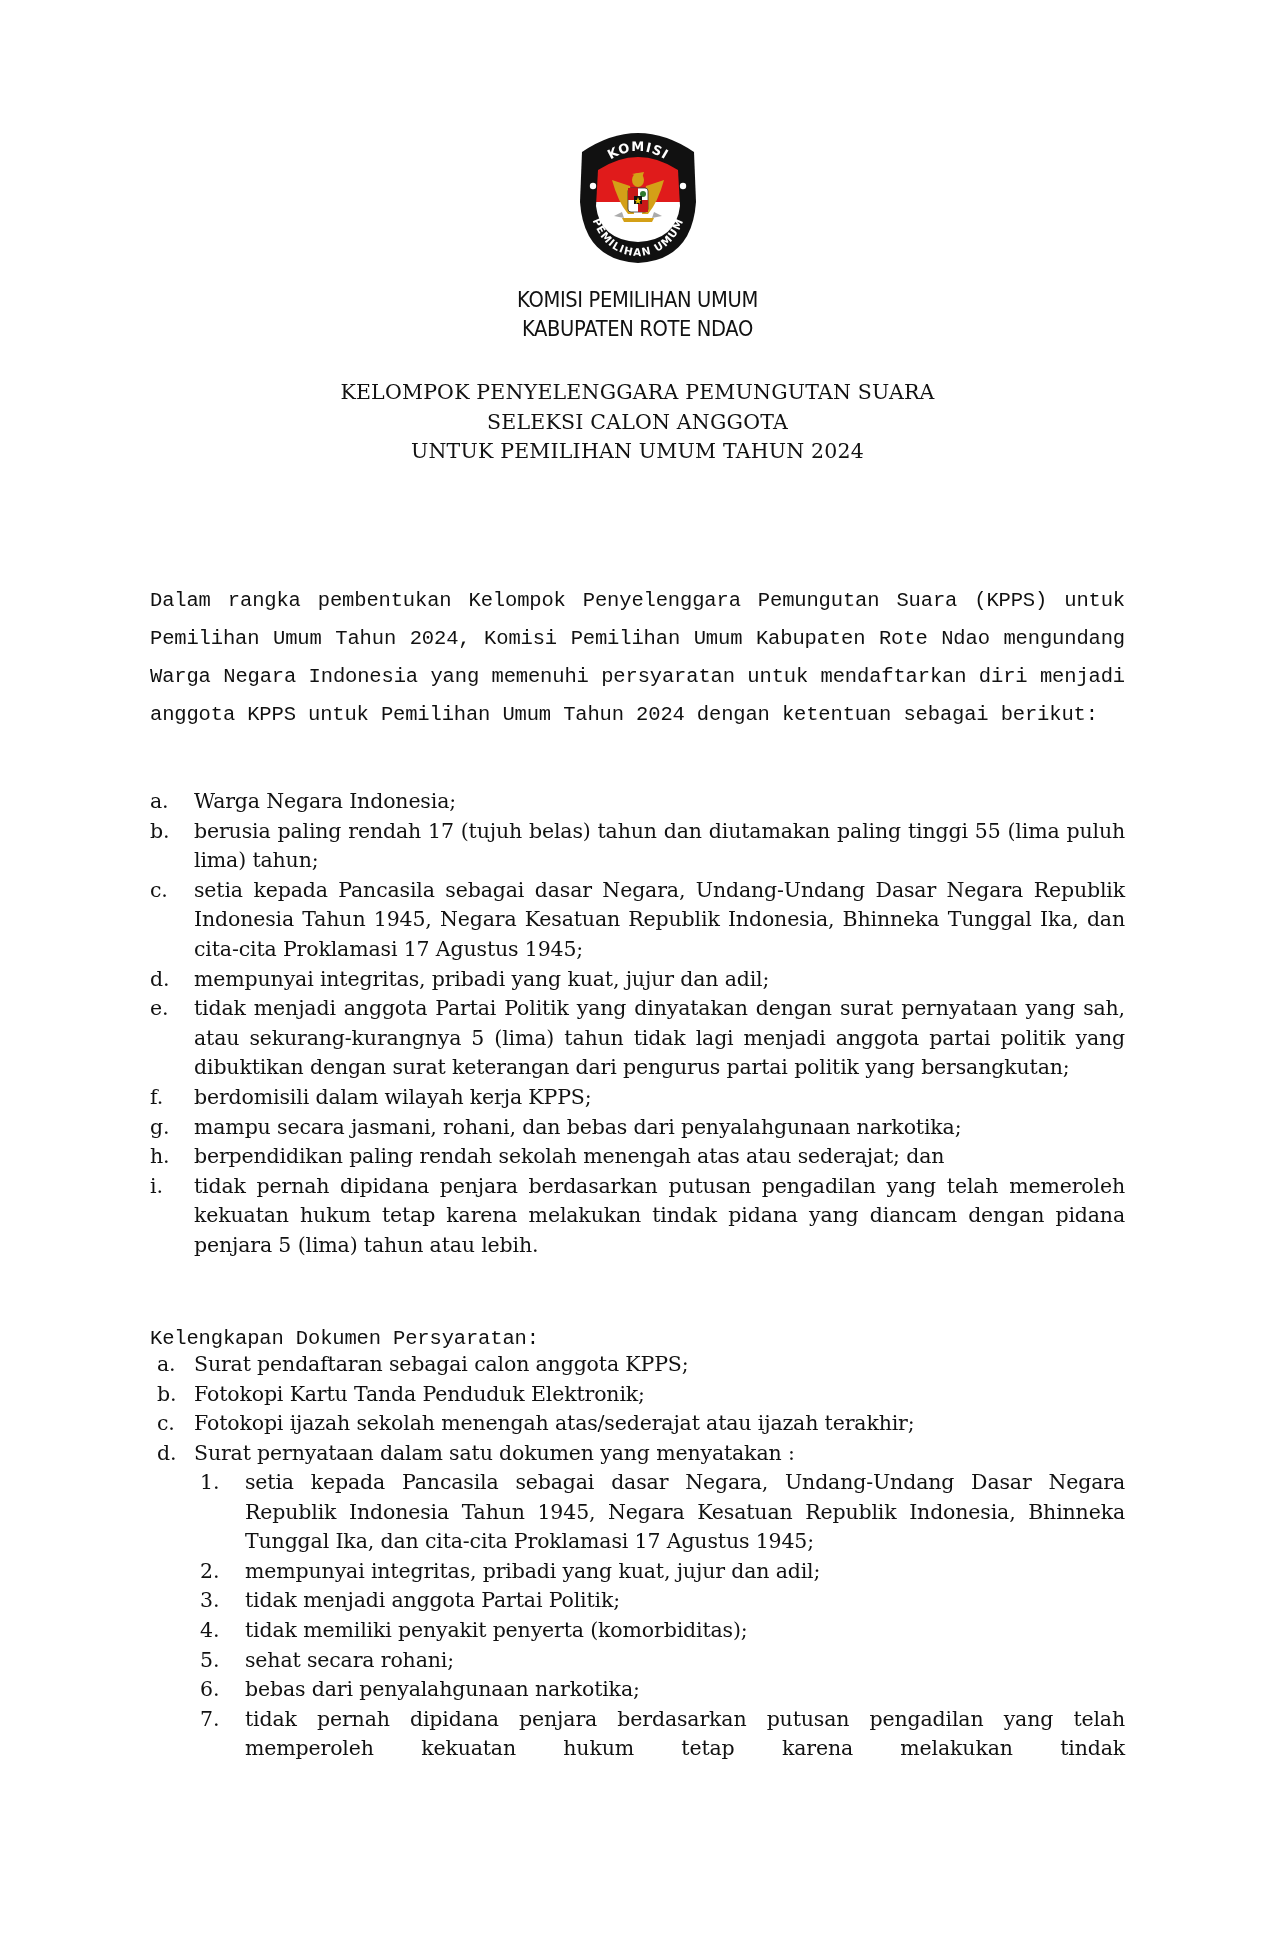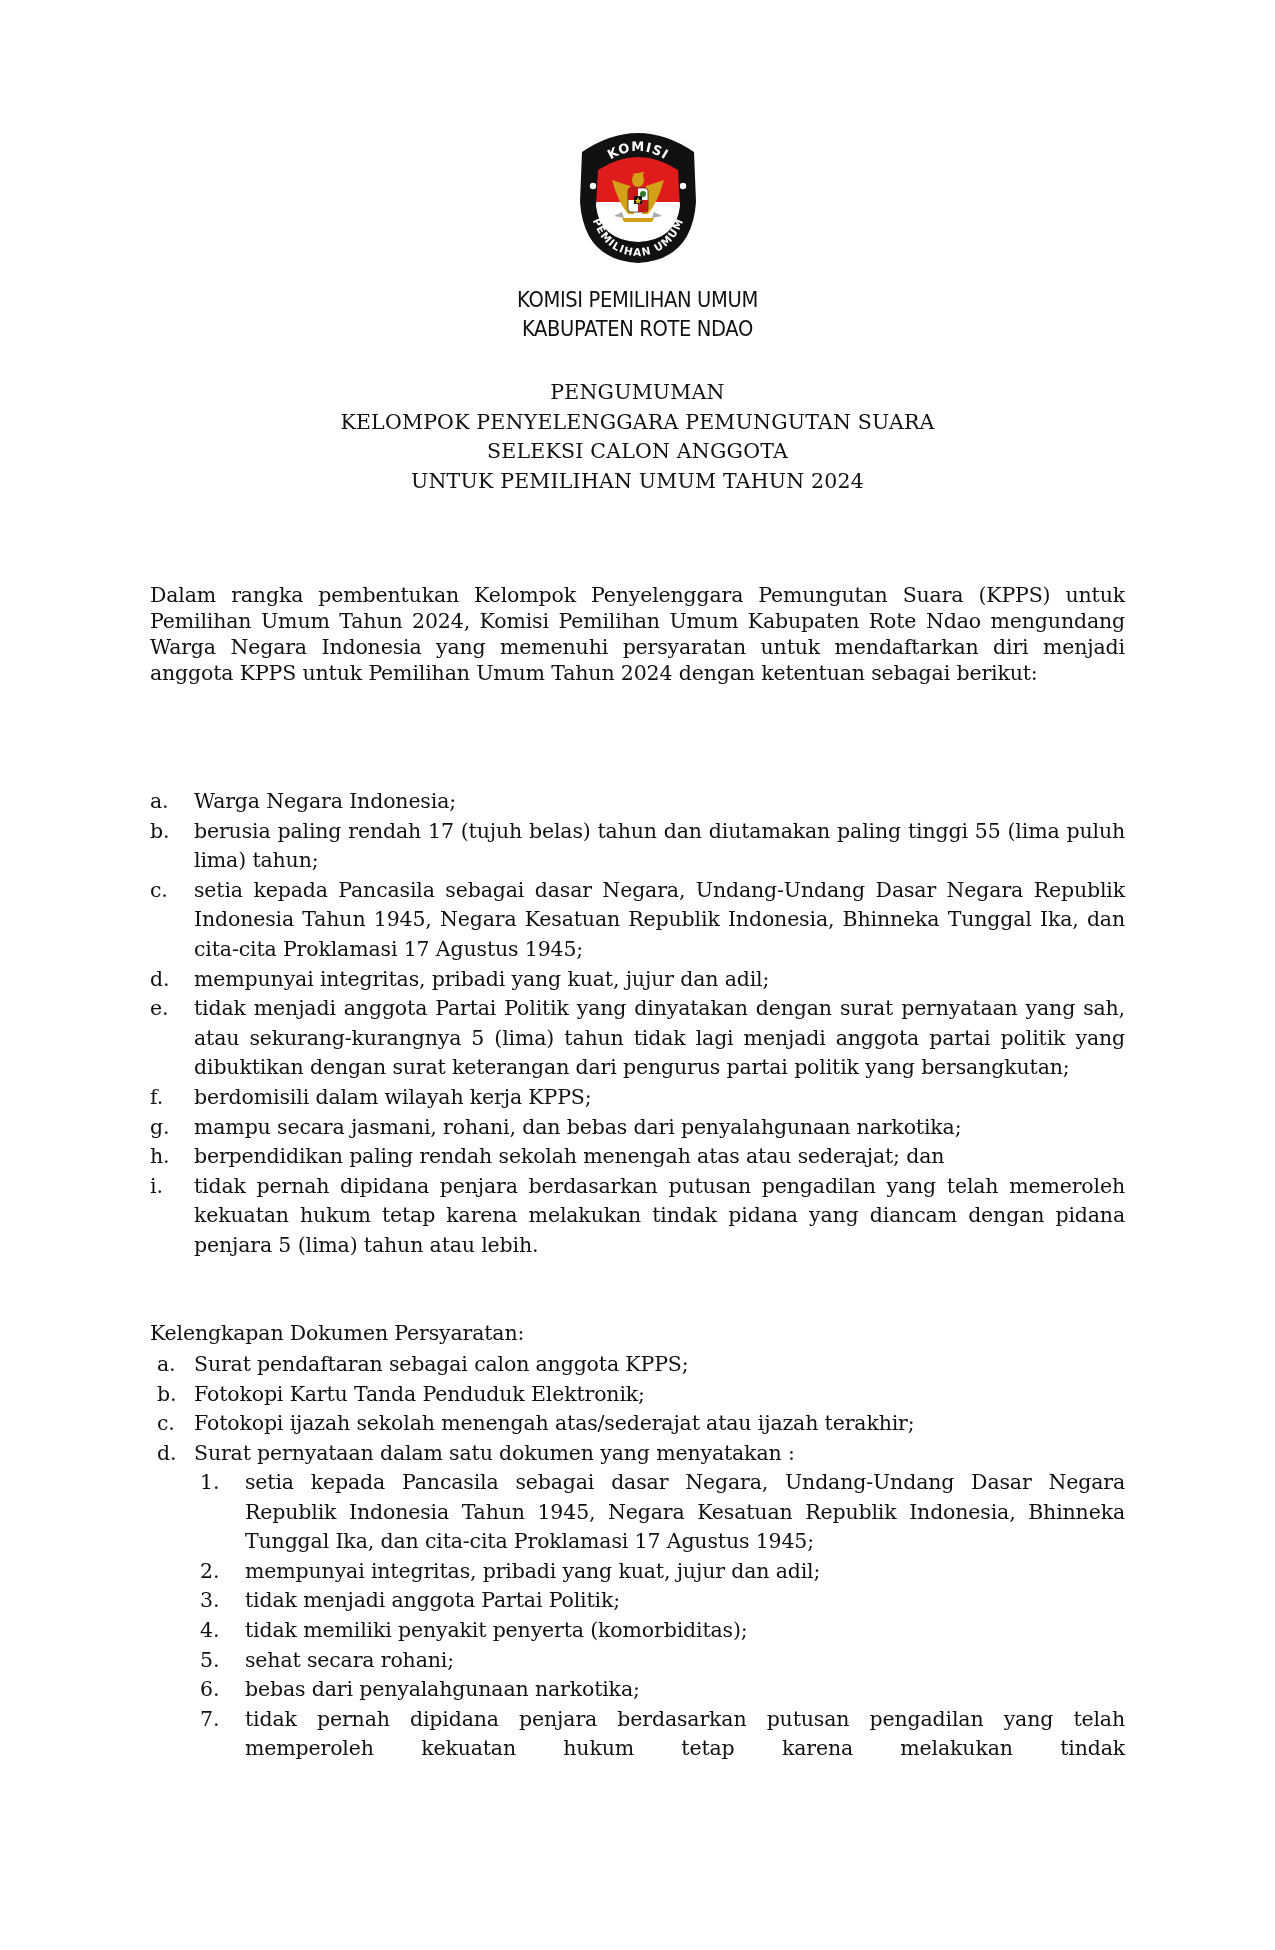--- a/index.html
+++ b/index.html
@@ -49,23 +49,24 @@
     line-height: 29.6px;
     letter-spacing: 0.2px;
   }
   .title-block div, .org-header div { white-space: nowrap; }
 
   .body-text {
     position: absolute;
     left: 150px;
     width: 975px;
     font-size: 20.5px;
-    line-height: 26px;
+    line-height: 38px;
     text-align: justify;
     letter-spacing: -0.15px;
+    font-family: Liberation Mono, monospace;
   }
   .intro { top: 582px; }
   .req-heading { top: 758px; }
   .list {
     position: absolute;
     left: 150px;
     width: 975px;
     font-size: 20.5px;
     line-height: 29.6px;
     letter-spacing: -0.15px;
@@ -147,21 +148,20 @@
       </text>
     </svg>
   </div>
 
   <div class="org-header">
     <div>KOMISI PEMILIHAN UMUM</div>
     <div>KABUPATEN ROTE NDAO</div>
   </div>
 
   <div class="title-block">
-    <div>PENGUMUMAN</div>
     <div>KELOMPOK PENYELENGGARA PEMUNGUTAN SUARA</div>
     <div>SELEKSI CALON ANGGOTA</div>
     <div>UNTUK PEMILIHAN UMUM TAHUN 2024</div>
   </div>
 
   <div class="body-text intro">Dalam rangka pembentukan Kelompok Penyelenggara Pemungutan Suara (KPPS) untuk Pemilihan Umum Tahun 2024, Komisi Pemilihan Umum Kabupaten Rote Ndao mengundang Warga Negara Indonesia yang memenuhi persyaratan untuk mendaftarkan diri menjadi anggota KPPS untuk Pemilihan Umum Tahun 2024 dengan ketentuan sebagai berikut:</div>
 
   <div class="list list-req">
     <div class="list-item">
         <span class="marker">a.</span>

